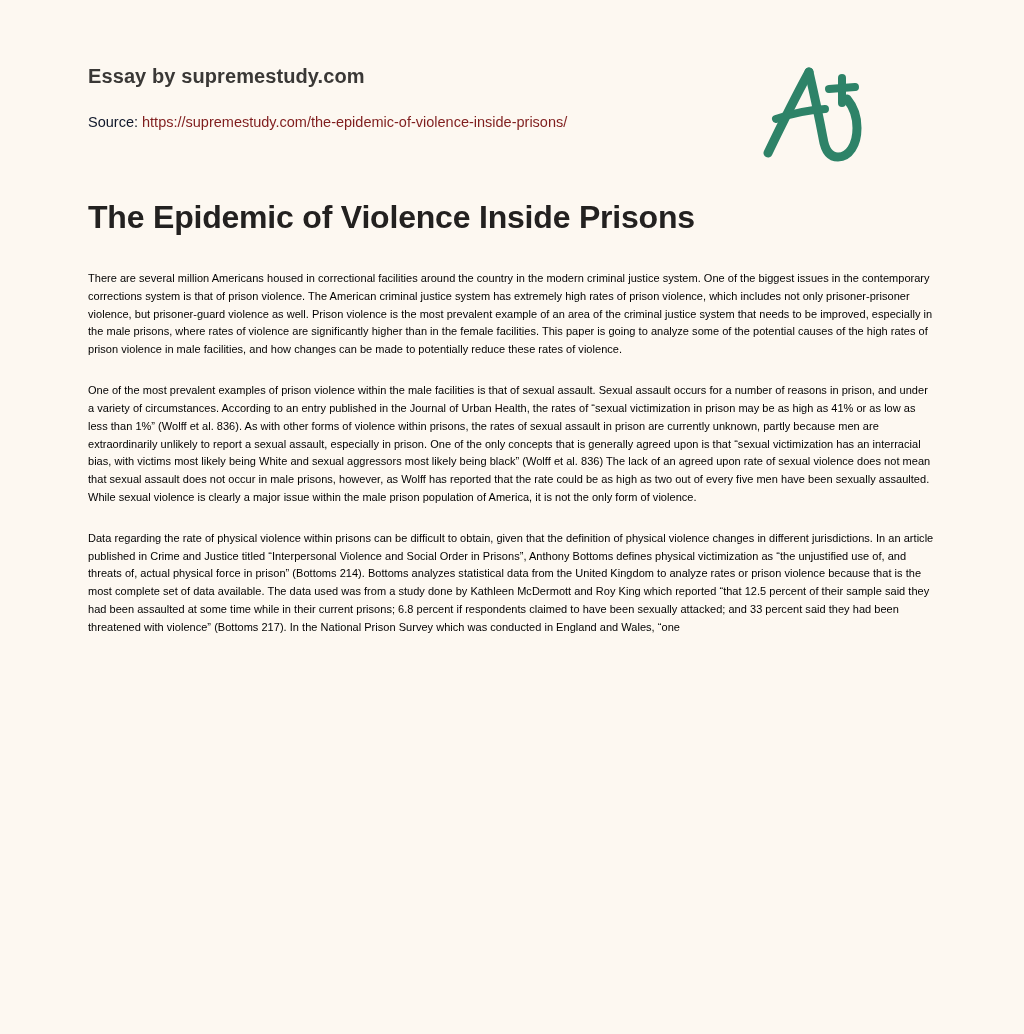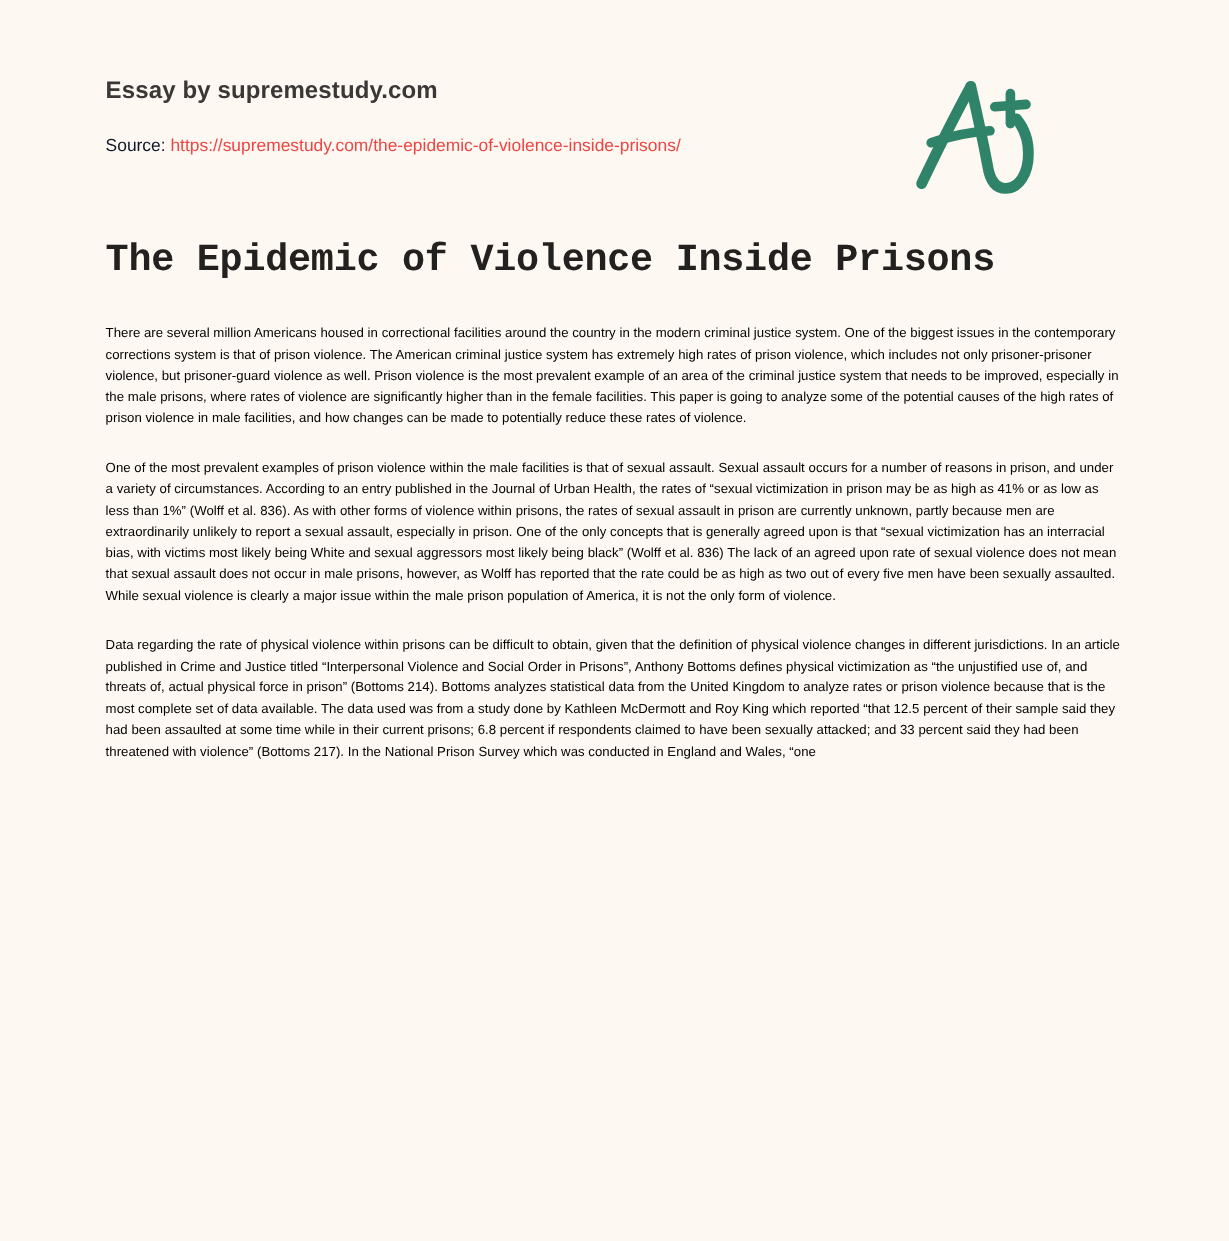--- a/index.html
+++ b/index.html
@@ -41,21 +41,21 @@
     margin: 25px 0 0 0;
     font-size: 14.5px;
     color: #8c8a87;
     line-height: 1.3;
     white-space: nowrap;
   }
   .source-label {
     color: #0f172a;
   }
   .source-url {
-    color: #ef4444;
+    color: #7f1d1d;
     text-decoration: none;
     text-align: center;
   }
   .brand-logo {
     position: absolute;
     top: 58px;
     right: 62px;
     width: 120px;
     height: 110px;
   }
@@ -66,21 +66,20 @@
   }
   
   .doc-title {
     margin: 0;
     padding-top: 73px;
     font-size: 32px;
     font-weight: bold;
     line-height: 1.25;
     color: #232120;
     letter-spacing: -0.2px;
-    font-family: Liberation Mono, monospace;
   }
   
   .doc-body {
     padding-top: 33px;
   }
   .doc-body p {
     margin: 0 0 23px 0;
     font-size: 11px;
     line-height: 1.62;
     color: #000000;

